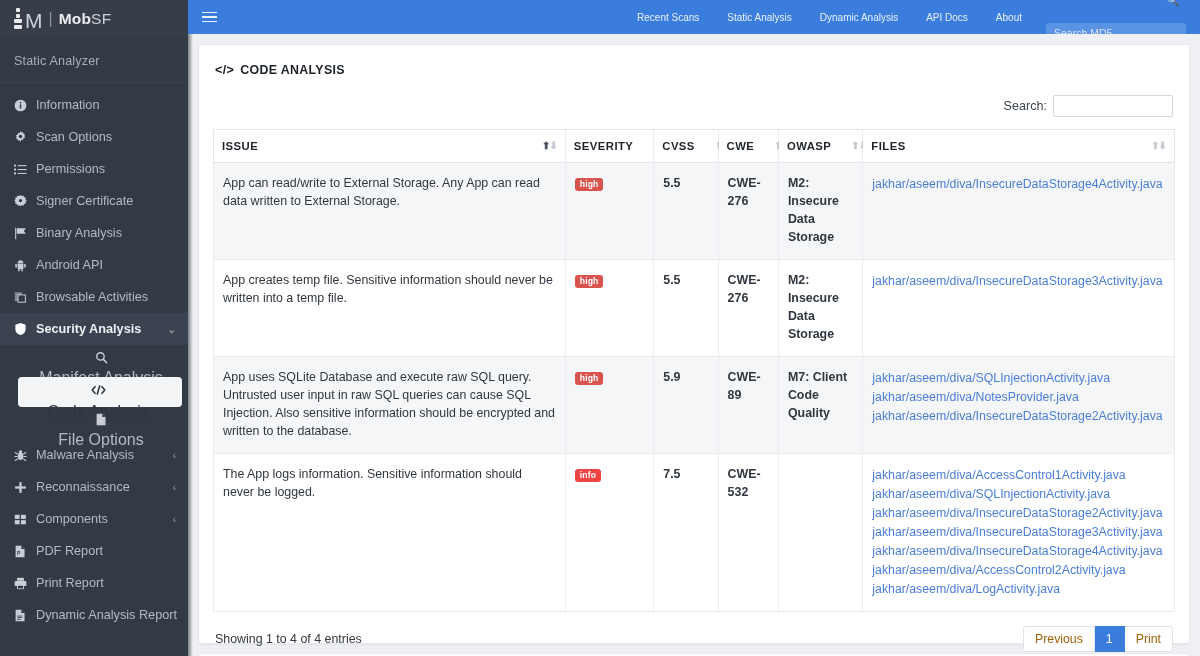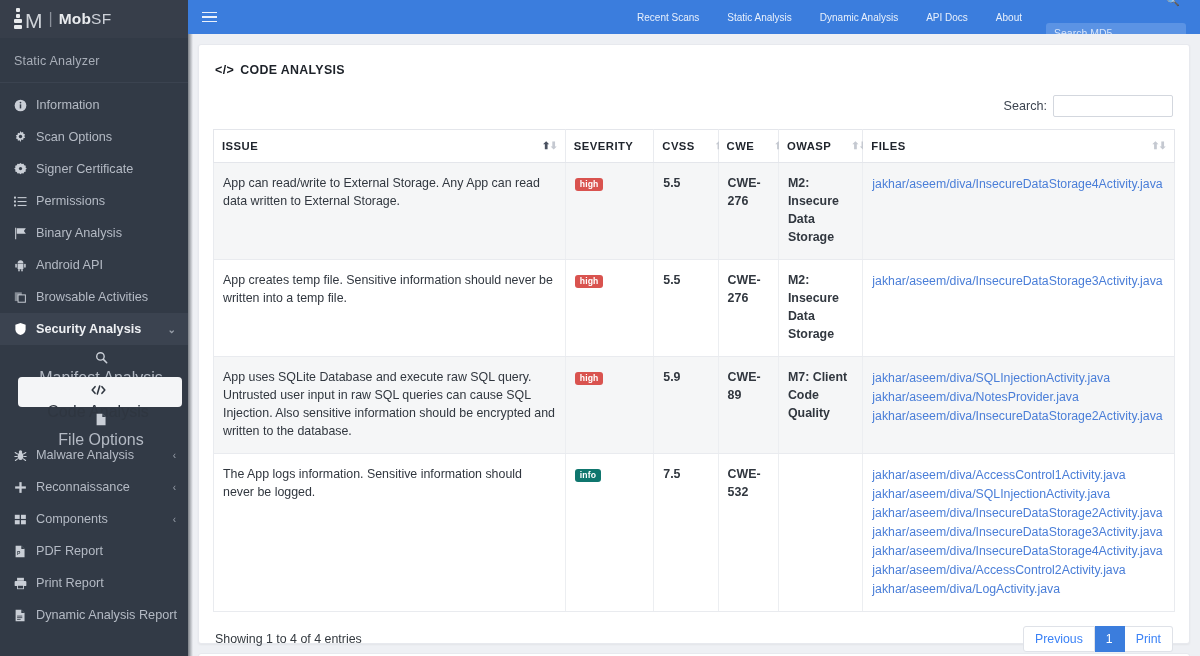--- a/index.html
+++ b/index.html
@@ -174,32 +174,32 @@
   table.dt tbody tr.odd td { background: #f5f6f7; }
   table.dt tbody tr.even td { background: #ffffff; }
   td.b { font-weight: 700; color: #22272e; }
 
   .badge {
     display: inline-block; border-radius: 3px;
     font-size: 8.6px; font-weight: 700; color: #fff;
     padding: 2px 5px 2.5px 5px; letter-spacing: .1px; line-height: 1;
   }
   .badge.high { background: #d9534f; }
-  .badge.info { background: #0f766e; }
+  .badge.info { background: #ef4444; }
 
   .filelink { color: #4a7ed8; font-size: 12.3px; display: block; line-height: 1.55; cursor: pointer; }
 
   #table-foot {
     display: flex; align-items: center; margin-top: 14px; padding: 0 2px;
   }
   #dt-info { font-size: 12.4px; color: #33393f; }
   #pager { margin-left: auto; display: flex; }
   .pg {
     border: 1px solid #dfe2e8; border-left-width: 0;
-    padding: 5px 11px; font-size: 12.3px; color: #3b82f6;
+    padding: 5px 11px; font-size: 12.3px; color: #a16207;
     background: #fff; cursor: pointer;
   }
   .pg:first-child { border-left-width: 1px; border-radius: 3px 0 0 3px; }
   .pg:last-child { border-radius: 0 3px 3px 0; }
   .pg.active { background: #3b7ddd; border-color: #3b7ddd; color: #fff; }
 
   #below-card {
     margin-top: 9px; height: 30px; background: #ffffff;
     border: 1px solid #e7e9ee; border-radius: 3px;
   }
@@ -243,41 +243,41 @@
             <path fill="currentColor" d="M8 0l1.1 1.9 2.1-.6.4 2.2 2.1.7-1 2 1 2-2.1.7-.4 2.2-2.1-.6L8 13.4 6.9 11.5l-2.1.6-.4-2.2L2.3 9.2l1-2-1-2 2.1-.7.4-2.2 2.1.6z"></path>
             <circle cx="8" cy="6.7" r="2.1" fill="#323a46"></circle>
           </svg>
         </span>
       <span class="lbl">Scan Options</span>
     </div>
 
     <div class="s-item">
       <span class="ico">
           <svg width="13" height="13" viewBox="0 0 16 16">
-            <path fill="currentColor" d="M8 0l1.6 1.3L11.7.9l.9 1.9 2 .5-.4 2.1 1.5 1.5-1.5 1.5.4 2.1-2 .5-.9 1.9-2.1-.4L8 13.8l-1.6-1.3-2.1.4-.9-1.9-2-.5.4-2.1L.3 6.9l1.5-1.5-.4-2.1 2-.5.9-1.9 2.1.4z"></path>
-            <circle cx="8" cy="6.9" r="2" fill="#323a46"></circle>
-          </svg>
-        </span>
-      <span class="lbl">Signer Certificate</span>
-    </div>
-
-    <div class="s-item">
-      <span class="ico">
-          <svg width="13" height="13" viewBox="0 0 16 16">
             <g fill="currentColor">
               <rect x="0" y="2" width="2.4" height="2.4"></rect>
               <rect x="0" y="6.8" width="2.4" height="2.4"></rect>
               <rect x="0" y="11.6" width="2.4" height="2.4"></rect>
               <rect x="4.4" y="2.6" width="11" height="1.3"></rect>
               <rect x="4.4" y="7.4" width="11" height="1.3"></rect>
               <rect x="4.4" y="12.2" width="11" height="1.3"></rect>
             </g>
           </svg>
         </span>
       <span class="lbl">Permissions</span>
+    </div>
+
+    <div class="s-item">
+      <span class="ico">
+          <svg width="13" height="13" viewBox="0 0 16 16">
+            <path fill="currentColor" d="M8 0l1.6 1.3L11.7.9l.9 1.9 2 .5-.4 2.1 1.5 1.5-1.5 1.5.4 2.1-2 .5-.9 1.9-2.1-.4L8 13.8l-1.6-1.3-2.1.4-.9-1.9-2-.5.4-2.1L.3 6.9l1.5-1.5-.4-2.1 2-.5.9-1.9 2.1.4z"></path>
+            <circle cx="8" cy="6.9" r="2" fill="#323a46"></circle>
+          </svg>
+        </span>
+      <span class="lbl">Signer Certificate</span>
     </div>
 
     <div class="s-item">
       <span class="ico">
           <svg width="13" height="13" viewBox="0 0 16 16">
             <path fill="currentColor" d="M1.4 1h1.3v14H1.4z"></path>
             <path fill="currentColor" d="M3.4 1.4h11.2l-2.4 3.4 2.4 3.4H3.4z"></path>
           </svg>
         </span>
       <span class="lbl">Binary Analysis</span>

